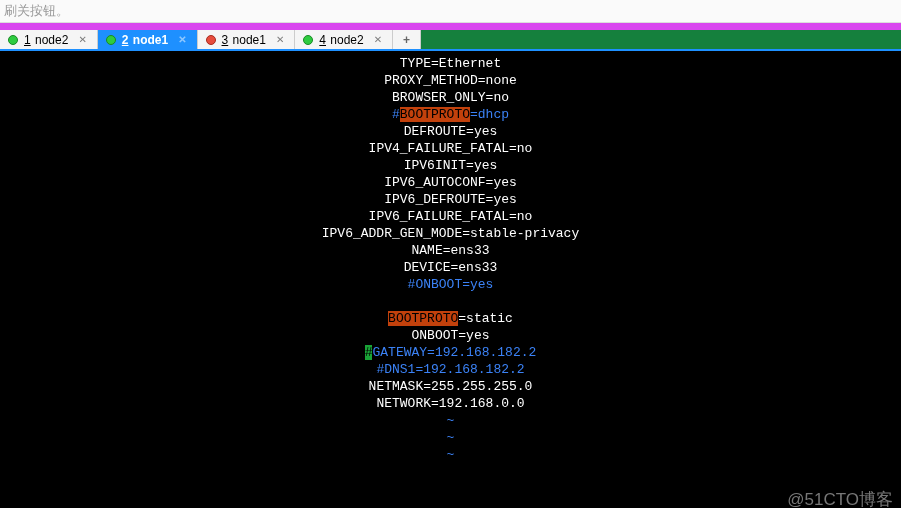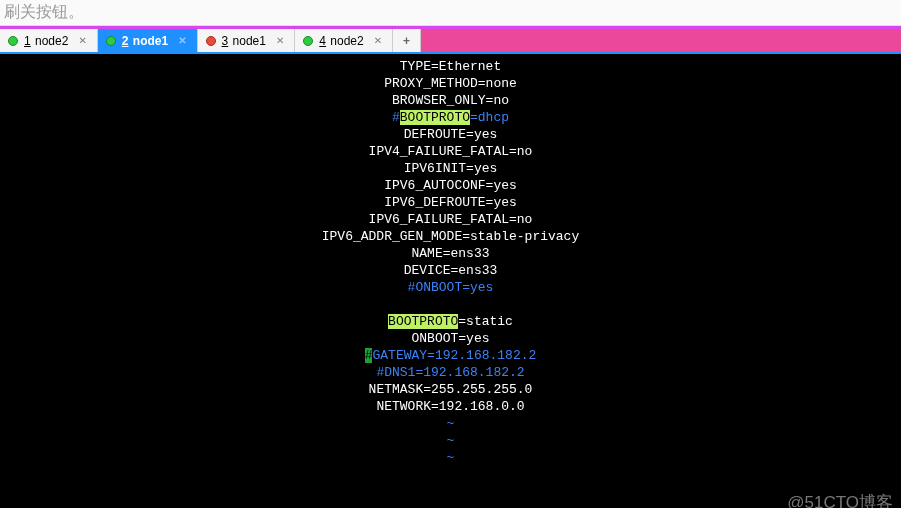--- a/index.html
+++ b/index.html
@@ -5,29 +5,29 @@
   * { margin: 0; padding: 0; box-sizing: border-box; }
   body {
     font-family: Arial, sans-serif;
     font-size: 12px;
     background: #f0f0f0;
     width: 901px;
     overflow: hidden;
   }
   .partial-text {
     color: #999;
-    font-size: 16px;
+    font-size: 13px;
     padding: 2px 4px;
     background: #fafafa;
     border-bottom: 1px solid #ddd;
   }
   .tab-bar {
     display: flex;
-    background: #ec4899;
-    border-top: 3px solid #d946ef;
+    background: #15803d;
+    border-top: 7px solid #d946ef;
     height: 26px;
     align-items: stretch;
   }
   .tab {
     display: flex;
     align-items: center;
     padding: 0 10px 0 8px;
     border-right: 1px solid #ccc;
     cursor: pointer;
     background: #f5f5f5;
@@ -66,21 +66,21 @@
     font-size: 13px;
     line-height: 17px;
     padding: 4px 6px;
     width: 100%;
     height: 465px;
     position: relative;
     border-top: 2px solid #1e90ff;
   }
   .terminal .line { white-space: pre; text-align: center; }
   .blue { color: #3b82f6; }
-  .hl-yellow { background: #bef264; color:#000; }
+  .hl-yellow { background: #c2410c; color:#000; }
   .hl-green { background: #19a337; color:#000; }
   .watermark {
     position: absolute;
     right: 8px;
     bottom: 6px;
     color: #777;
     font-size: 17px;
     font-family: Arial, sans-serif;
   }
 </style>

